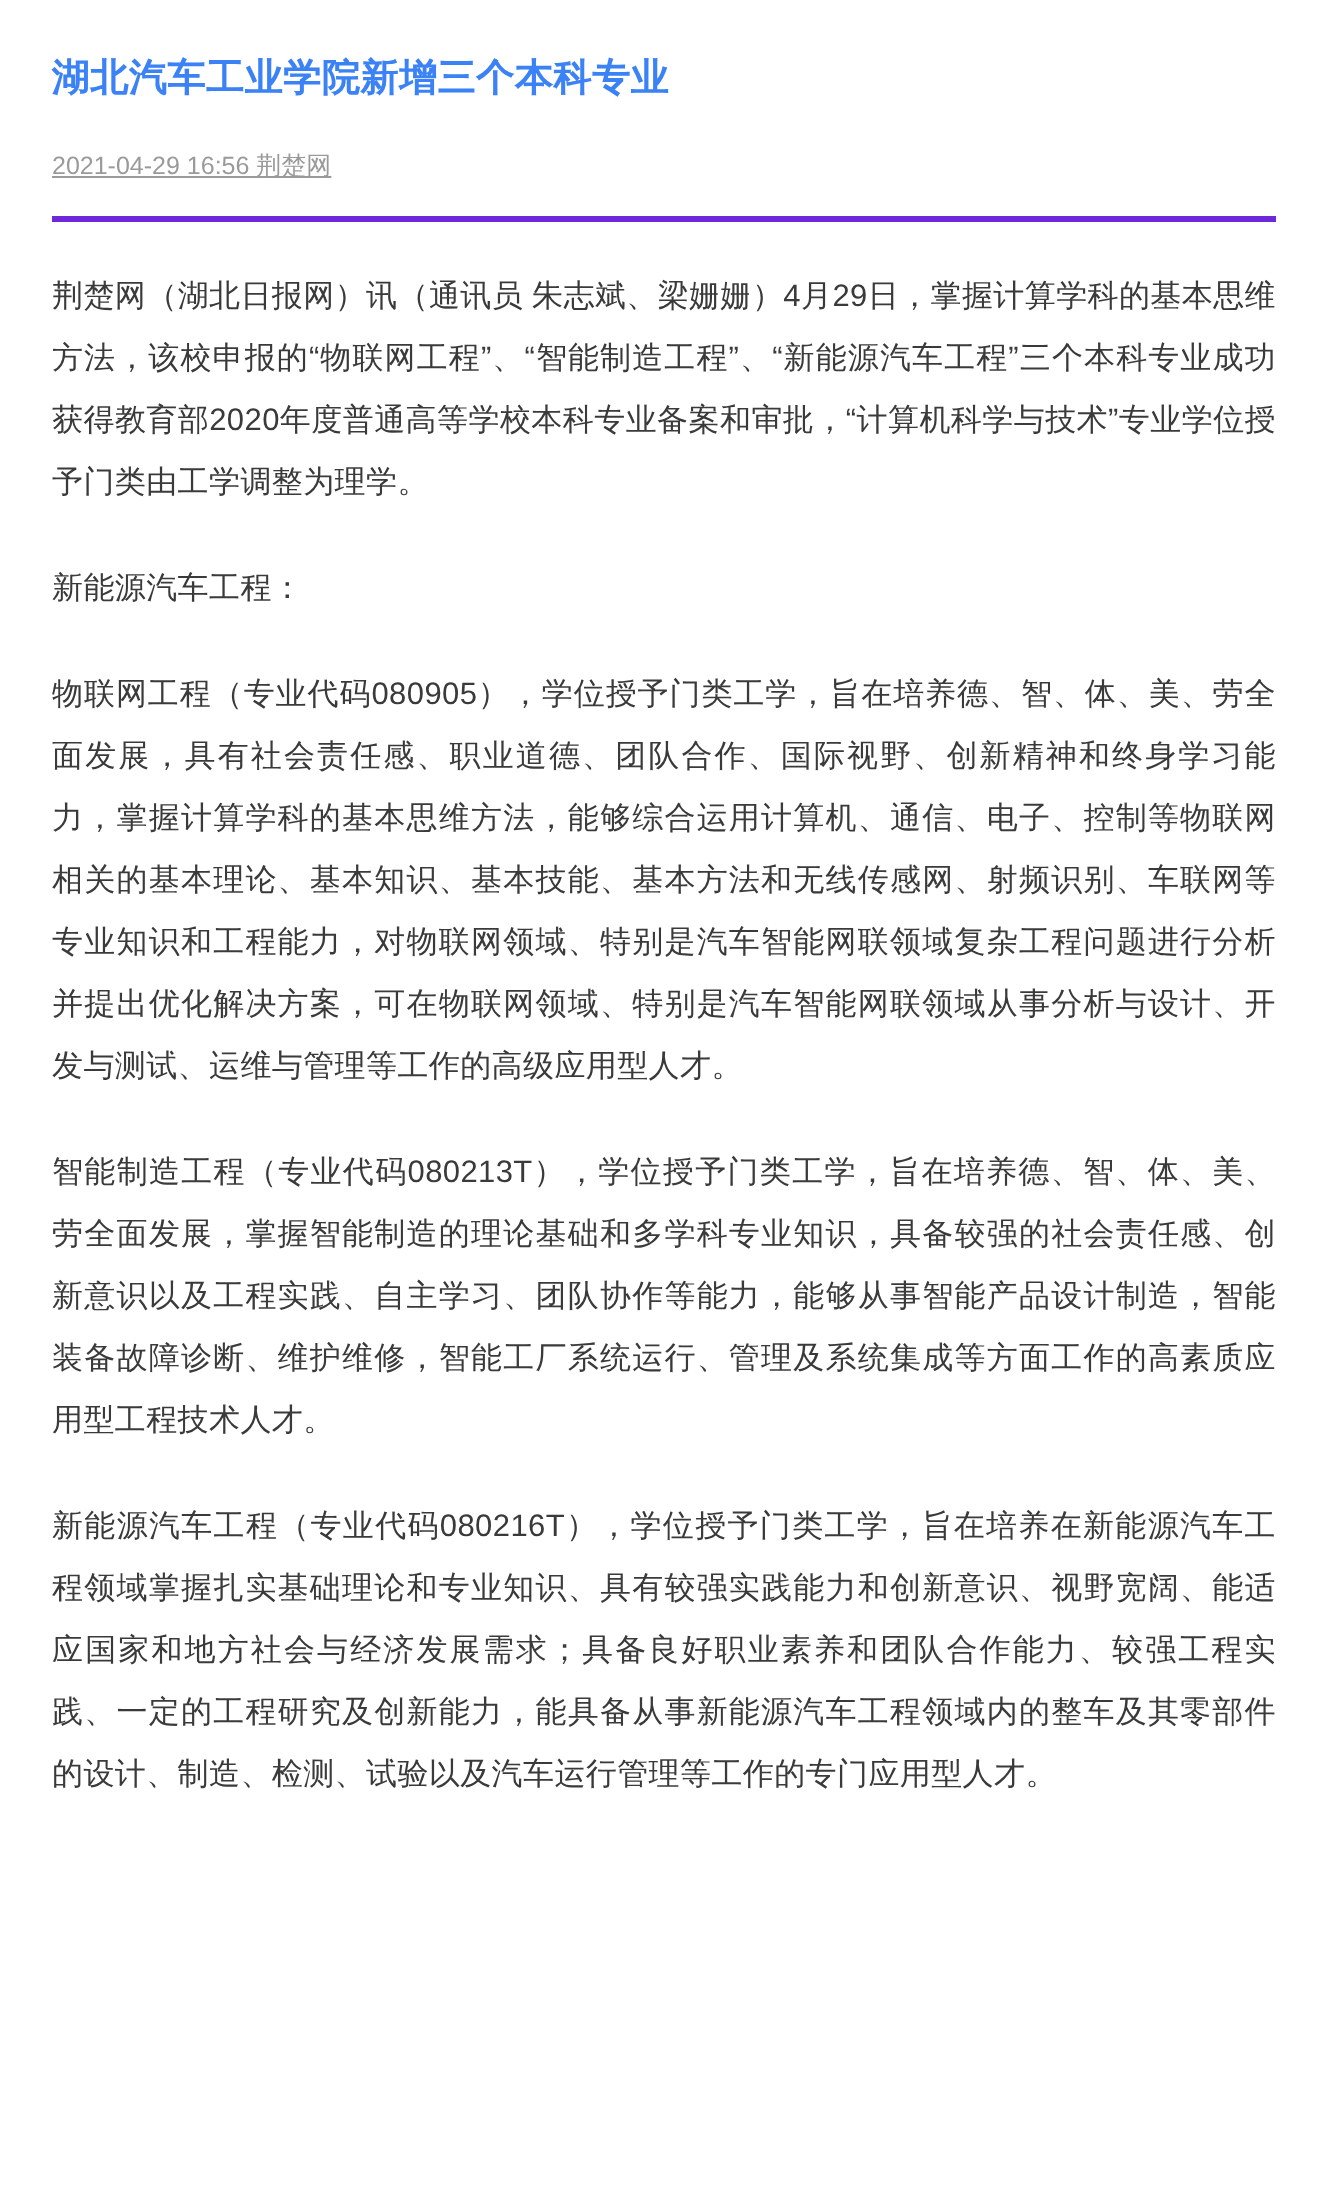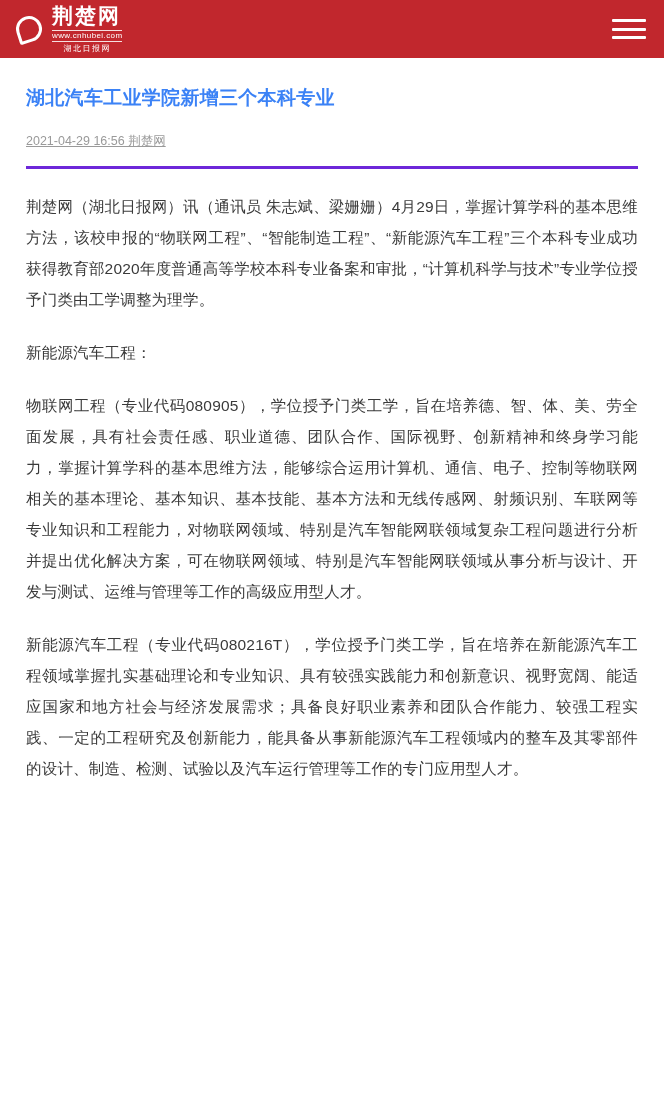--- a/index.html
+++ b/index.html
@@ -126,42 +126,26 @@
     margin: 22px 0 0 0;
     text-align: justify;
     letter-spacing: .2px;
   }
 </style>
 </head>
 <body>
 
 <div class="page">
 
-  <div class="site-header">
-    <div class="brand">
-      <span class="brand-mark">
-        <span class="leaf"></span>
-      </span>
-      <span class="brand-text">
-        <span class="brand-cn">荆楚网</span>
-        <span class="brand-url">www.cnhubei.com</span>
-        <span class="brand-sub">湖北日报网</span>
-      </span>
-    </div>
-    <button class="menu-btn" aria-label="菜单">
-      <span></span>
-        <span></span>
-        <span></span>
-    </button>
-  </div>
 
   <div class="article">
     <h1 class="article-title">湖北汽车工业学院新增三个本科专业</h1>
     <div class="article-meta">2021-04-29 16:56 荆楚网</div>
     <div class="article-body">
       <p>荆楚网（湖北日报网）讯（通讯员 朱志斌、梁姗姗）4月29日，掌握计算学科的基本思维方法，该校申报的“物联网工程”、“智能制造工程”、“新能源汽车工程”三个本科专业成功获得教育部2020年度普通高等学校本科专业备案和审批，“计算机科学与技术”专业学位授予门类由工学调整为理学。</p>
       <p>新能源汽车工程：</p>
       <p>物联网工程（专业代码080905），学位授予门类工学，旨在培养德、智、体、美、劳全面发展，具有社会责任感、职业道德、团队合作、国际视野、创新精神和终身学习能力，掌握计算学科的基本思维方法，能够综合运用计算机、通信、电子、控制等物联网相关的基本理论、基本知识、基本技能、基本方法和无线传感网、射频识别、车联网等专业知识和工程能力，对物联网领域、特别是汽车智能网联领域复杂工程问题进行分析并提出优化解决方案，可在物联网领域、特别是汽车智能网联领域从事分析与设计、开发与测试、运维与管理等工作的高级应用型人才。</p>
+      <p>智能制造工程（专业代码080213T），学位授予门类工学，旨在培养德、智、体、美、劳全面发展，掌握智能制造的理论基础和多学科专业知识，具备较强的社会责任感、创新意识以及工程实践、自主学习、团队协作等能力，能够从事智能产品设计制造，智能装备故障诊断、维护维修，智能工厂系统运行、管理及系统集成等方面工作的高素质应用型工程技术人才。</p>
       <p>新能源汽车工程（专业代码080216T），学位授予门类工学，旨在培养在新能源汽车工程领域掌握扎实基础理论和专业知识、具有较强实践能力和创新意识、视野宽阔、能适应国家和地方社会与经济发展需求；具备良好职业素养和团队合作能力、较强工程实践、一定的工程研究及创新能力，能具备从事新能源汽车工程领域内的整车及其零部件的设计、制造、检测、试验以及汽车运行管理等工作的专门应用型人才。</p>
     </div>
   </div>
 
 </div>
 
 </body></html>

